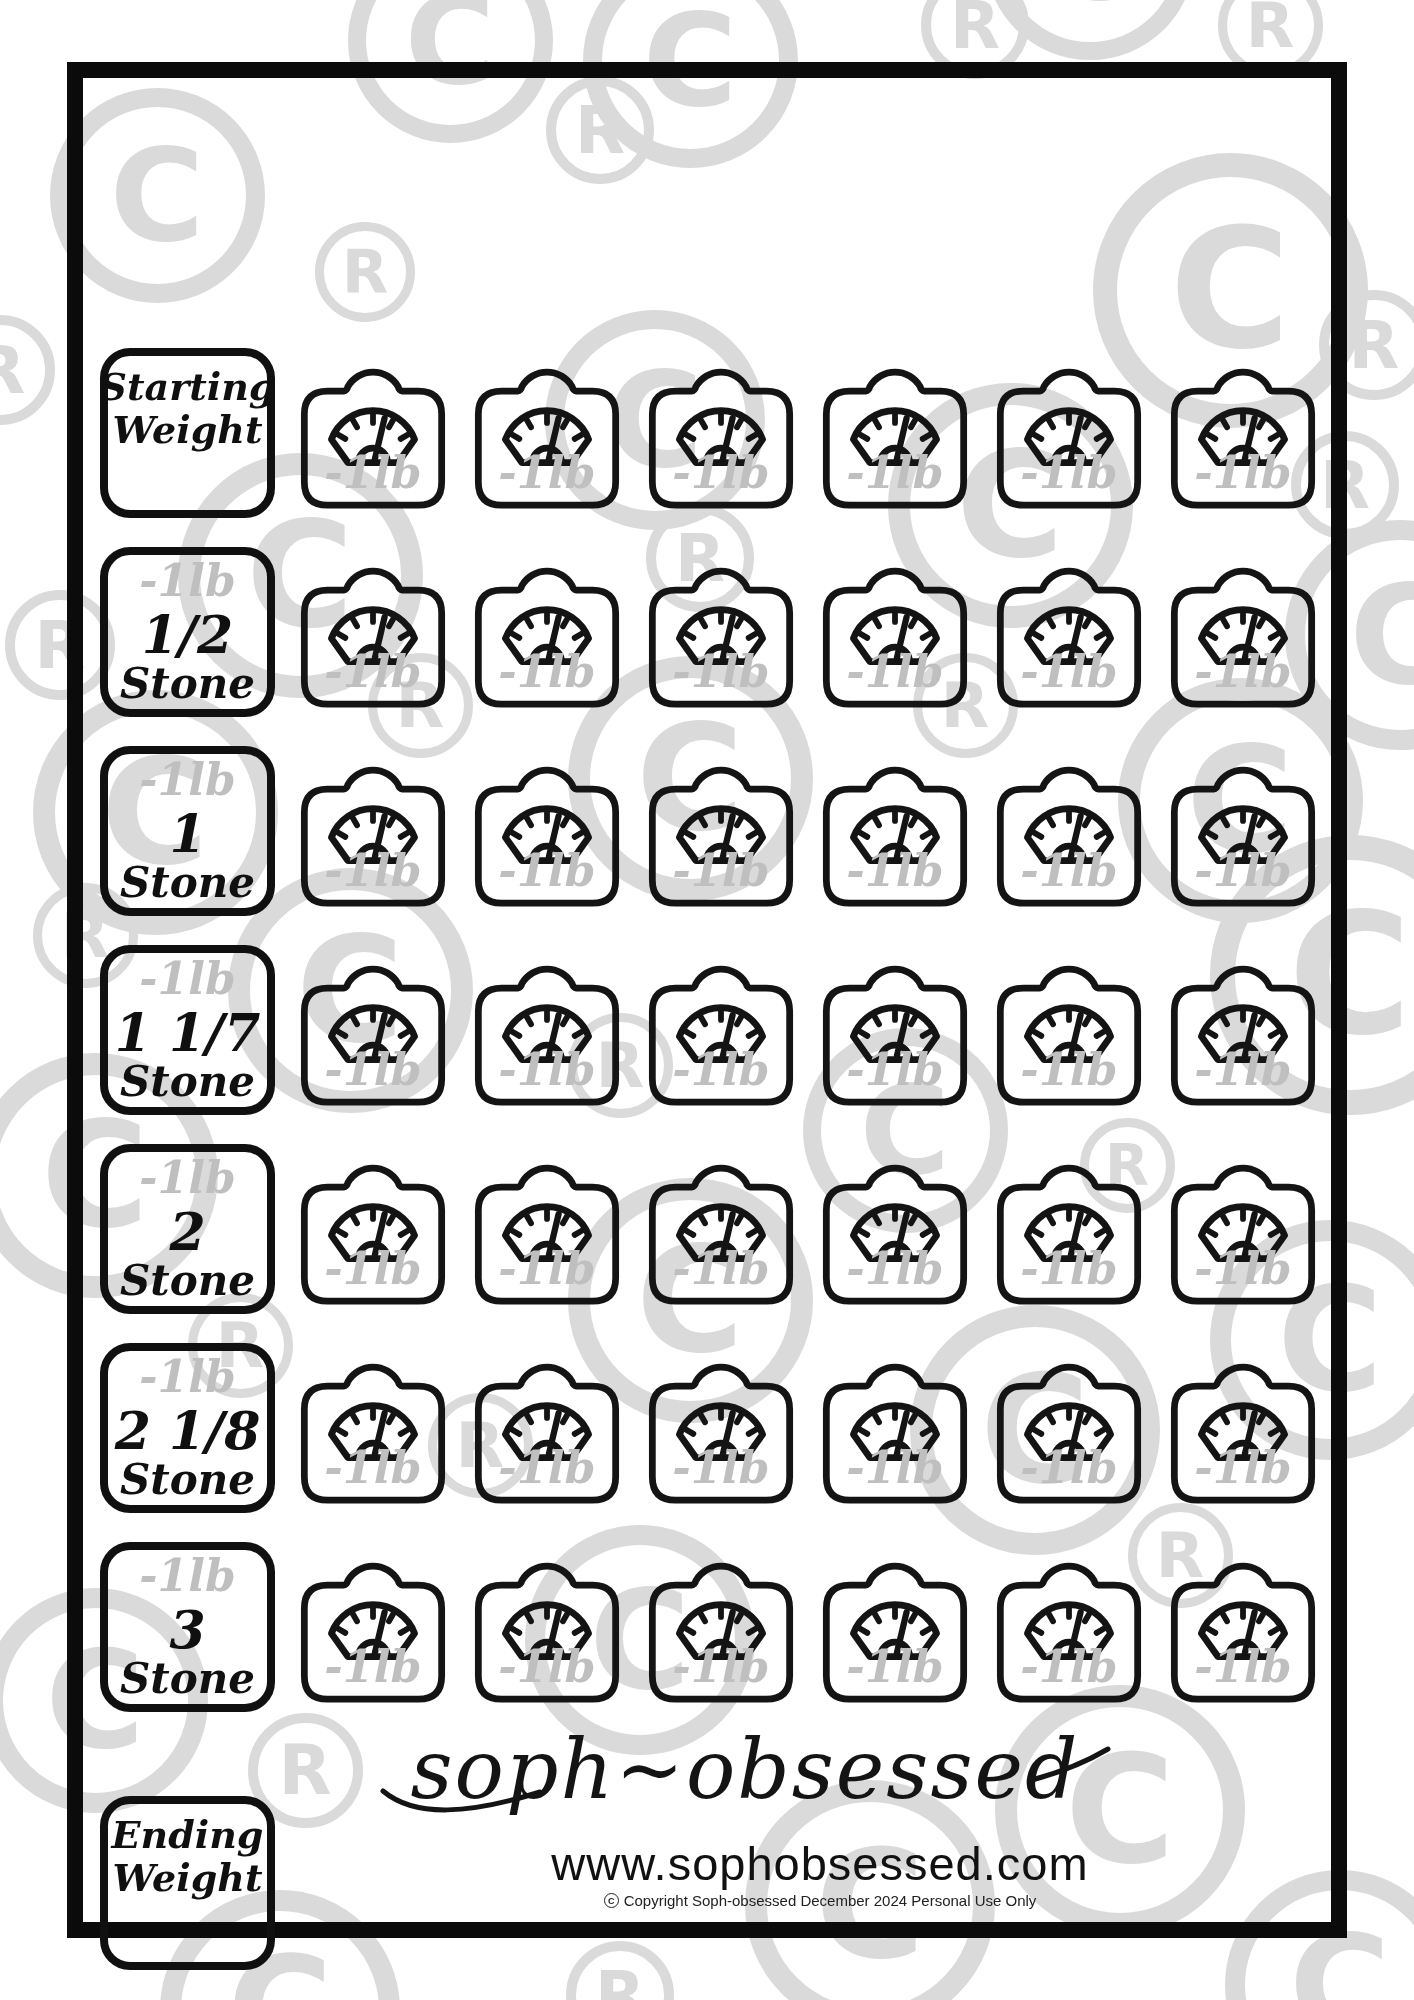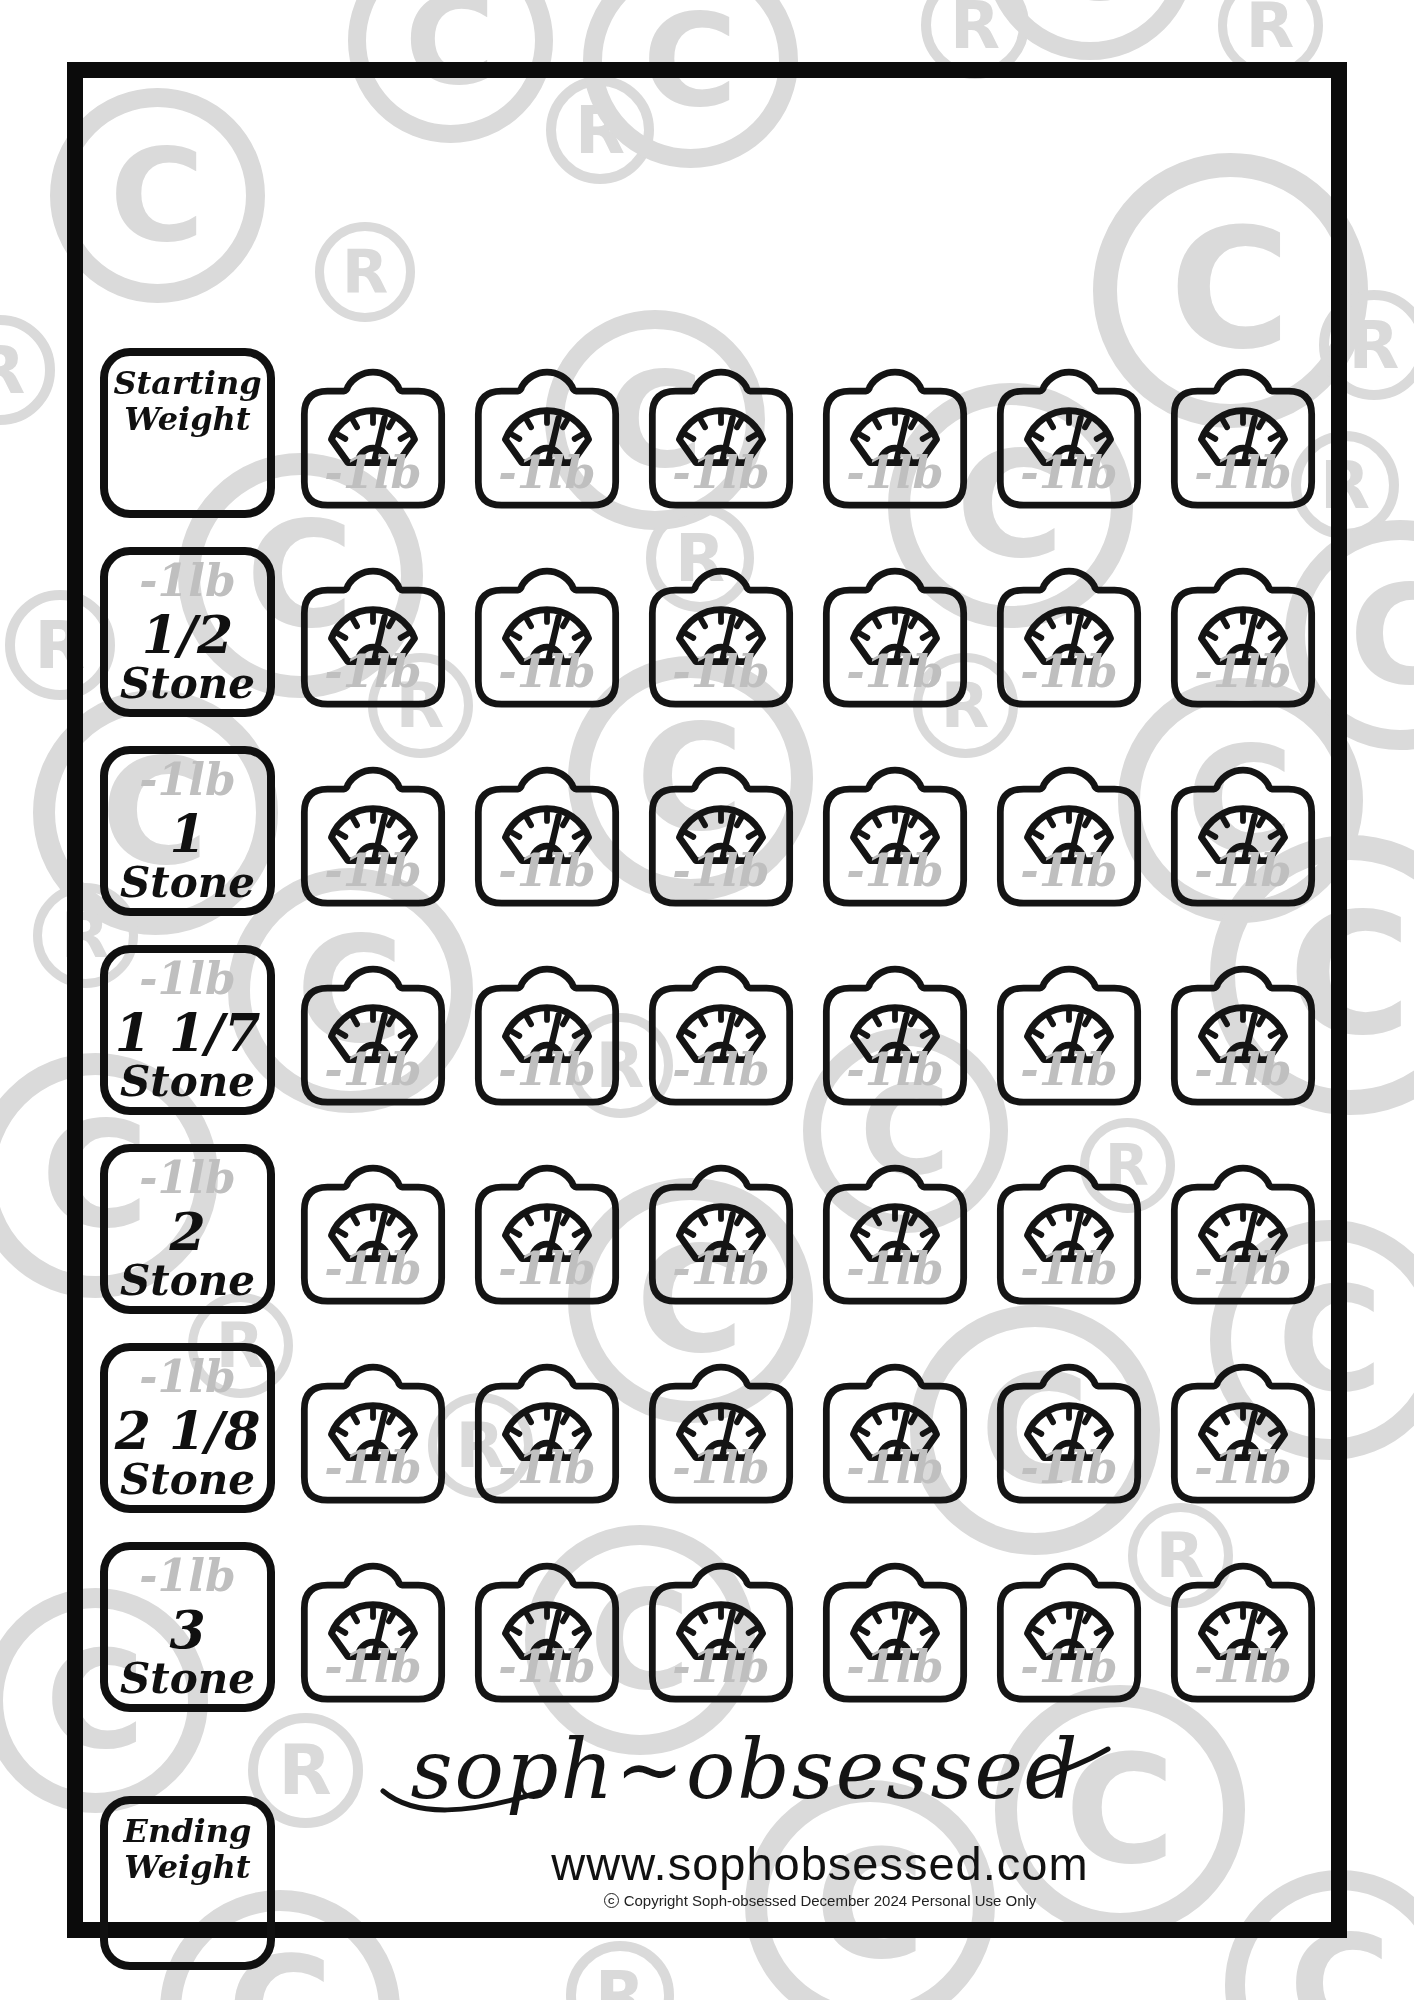--- a/index.html
+++ b/index.html
@@ -24,21 +24,21 @@
     text-align:center;font-family:"DejaVu Serif",serif;font-style:italic;font-weight:bold;
     font-size:99px;letter-spacing:-3px;color:#101010;line-height:1.5;white-space:nowrap;
   }
   
   .mbox{
     position:absolute;left:100px;width:175px;height:170px;box-sizing:border-box;
     border:8px solid #101010;border-radius:30px;z-index:3;background:transparent;
     display:flex;flex-direction:column;align-items:center;text-align:center;
     font-family:"DejaVu Serif",serif;font-style:italic;font-weight:bold;
   }
-  .mbox .m-title{color:#101010;font-size:32px;line-height:1.12;padding-top:10px;}
+  .mbox .m-title{color:#101010;font-size:38px;line-height:1.12;padding-top:10px;}
   .mbox .m-loss{font-size:44px;line-height:1.0;padding-top:4px;}
   .mbox .m-value{color:#101010;font-size:52px;line-height:1.0;margin-top:6px;}
   .mbox .m-unit{color:#101010;font-size:42px;line-height:1.0;margin-top:2px;}
   
   .cell{position:absolute;z-index:3;}
   .cell svg{display:block;}
   .scale-label{
     font-family:"DejaVu Serif",serif;font-style:italic;font-weight:bold;
   }
   

